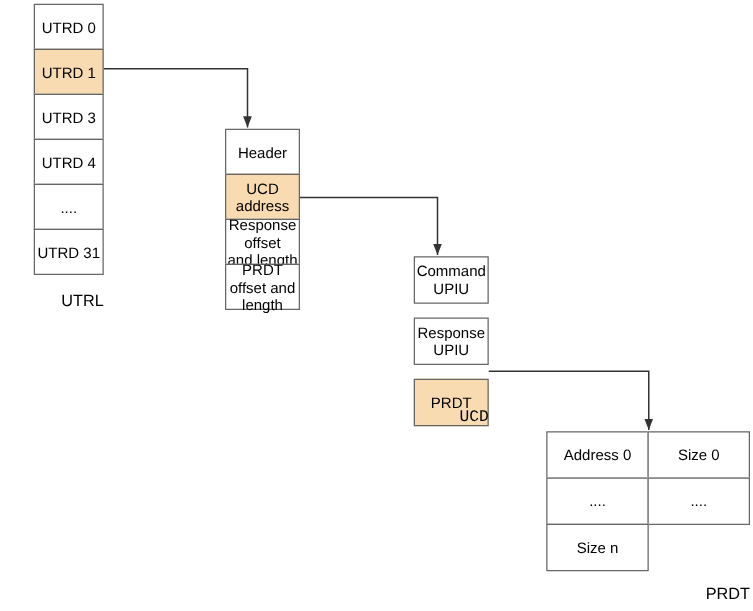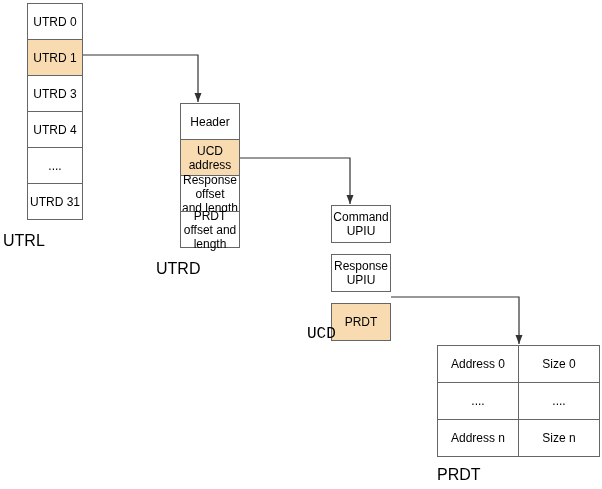--- a/index.html
+++ b/index.html
@@ -48,22 +48,22 @@
     border: 1px solid var(--border);
     font-size: 12px;
     line-height: 14px;
     white-space: pre-line;
     margin-top: -1px;
   }
   .cell:first-child { margin-top: 0; }
   .cell.hl { background: var(--highlight); }
   .box-label {
     position: absolute;
-    text-align: left;
-    font-size: 16px;
+    text-align: right;
+    font-size: 13px;
     line-height: 16px;
     color: var(--text);
   }
   
   .utrl { left: 3px; top: 3px; width: 80px; }
   .utrl .cell { height: 37px; }
   .utrl-label { left: 3px; top: 233px; width: 80px; }
   
   .utrd { left: 156px; top: 103px; width: 84px; }
   .utrd .cell { height: 37px; }
@@ -111,32 +111,30 @@
   <div class="box-label utrl-label">UTRL</div>
 
   <div class="box utrd">
     <div class="cell">Header</div>
     <div class="cell hl">UCD address</div>
     <div class="cell">Response offset
 and length</div>
     <div class="cell">PRDT offset and
 length</div>
   </div>
-  <div class="box-label utrd-label">UTRD</div>
 
   <div class="box ucd">
     <div class="cell">Command UPIU</div>
     <div class="cell">Response UPIU</div>
     <div class="cell hl">PRDT</div>
   </div>
   <div class="box-label ucd-label">UCD</div>
 
   <div class="prdt">
     <div class="cell">Address 0</div>
     <div class="cell">Size 0</div>
     <div class="cell">....</div>
     <div class="cell">....</div>
-    <div class="cell">Address n</div>
     <div class="cell">Size n</div>
   </div>
   <div class="box-label prdt-label">PRDT</div>
 
 </div>
 
 </body></html>

